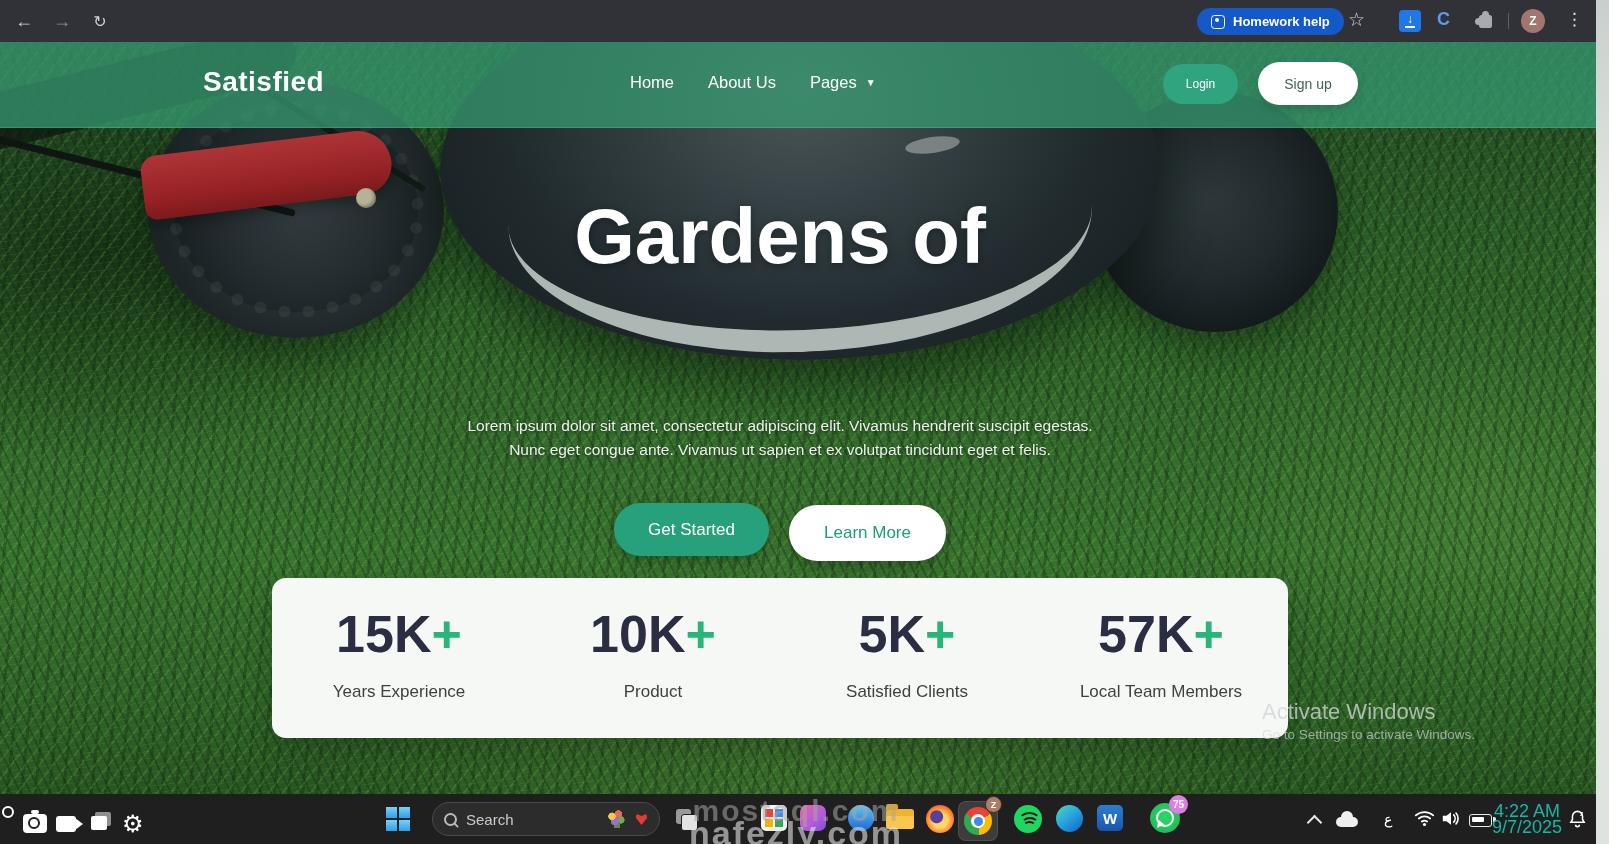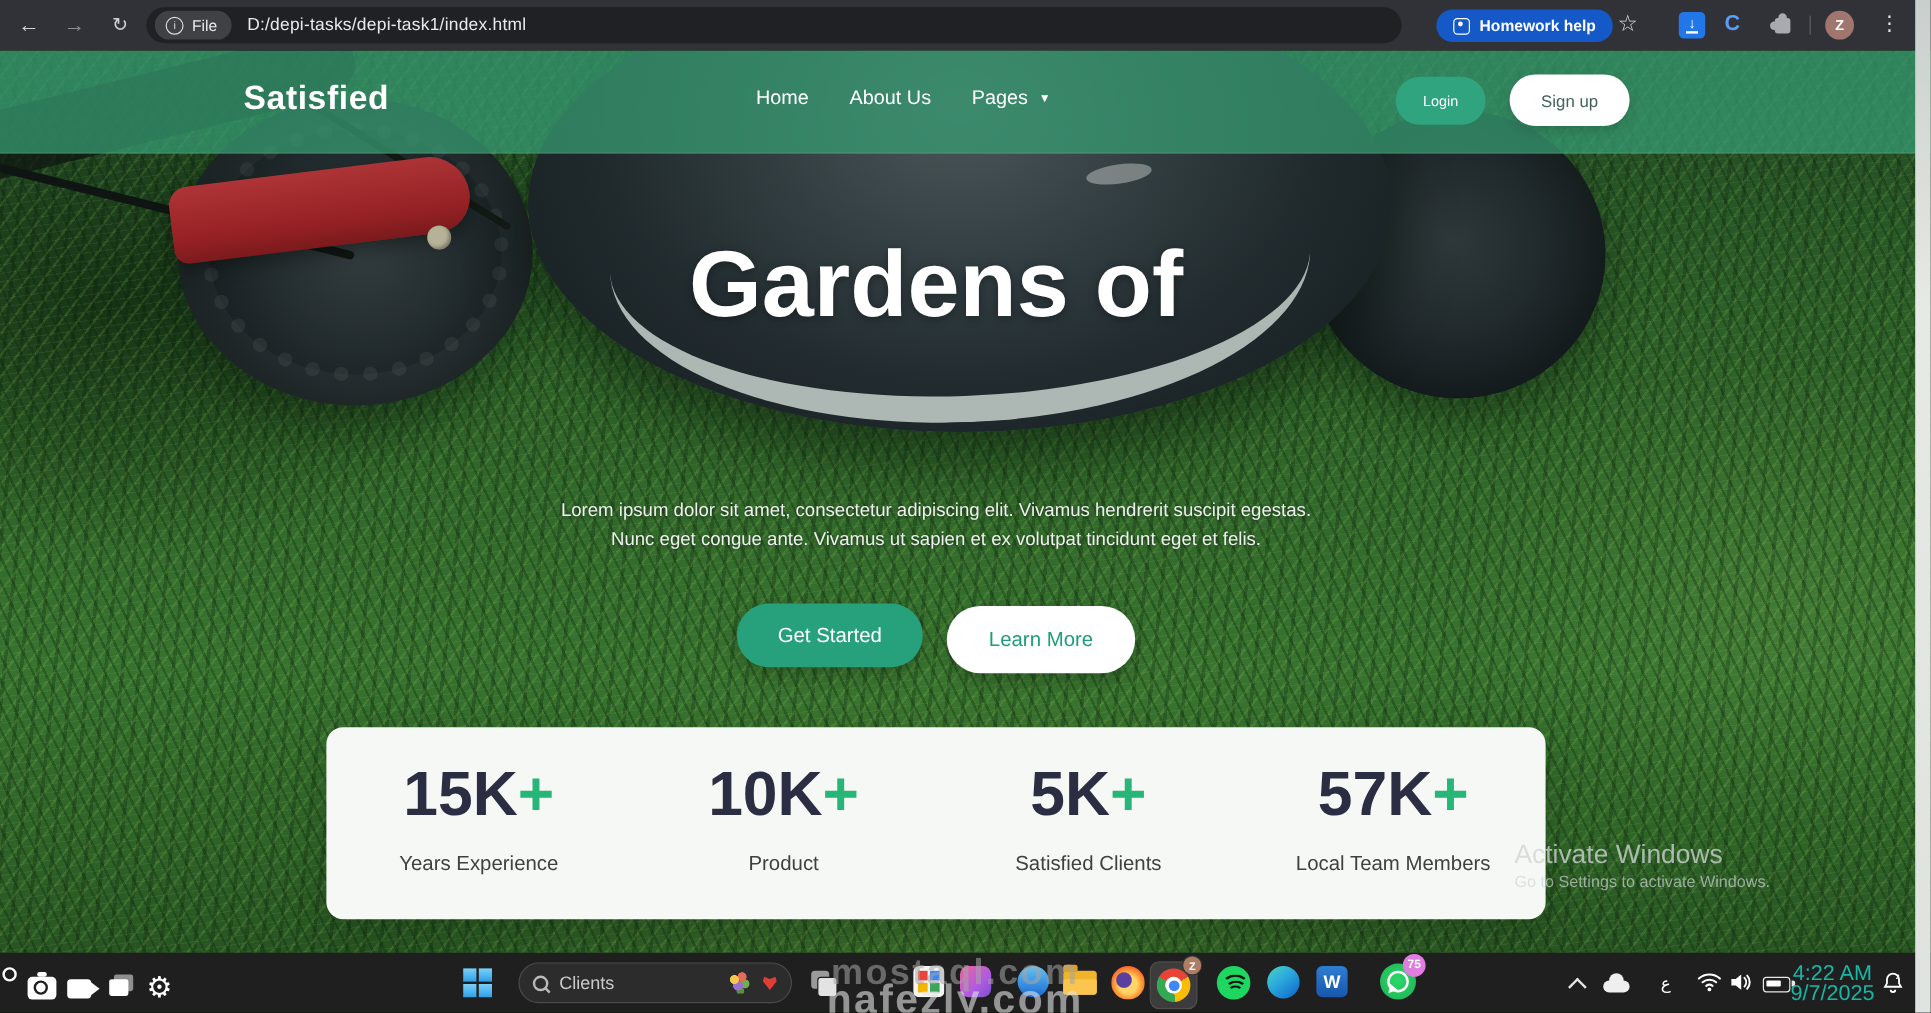--- a/index.html
+++ b/index.html
@@ -65,21 +65,21 @@
   .caret{font-size:10px;}
   .login-btn{position:absolute;left:1163px;top:22px;width:75px;height:40px;border-radius:20px;background:#2fa47e;color:#fff;font-size:12px;display:flex;align-items:center;justify-content:center;}
   .signup-btn{position:absolute;left:1258px;top:20px;width:100px;height:43px;border-radius:22px;background:#fff;color:#41615a;font-size:14px;display:flex;align-items:center;justify-content:center;box-shadow:0 4px 10px rgba(0,0,0,.15);}
 
   
   .h1{position:absolute;left:0;top:140px;width:1560px;text-align:center;color:#fff;font-size:78px;font-weight:bold;line-height:108px;text-shadow:0 2px 8px rgba(0,0,0,.35);}
   .sub{position:absolute;left:0;top:372px;width:1560px;text-align:center;color:#eef1ee;font-size:15.5px;line-height:23.5px;text-shadow:0 1px 3px rgba(0,0,0,.45);}
   .ctas{position:absolute;left:0;top:461px;width:1560px;display:flex;justify-content:center;gap:20px;align-items:flex-start;}
   .btn-primary{width:155px;height:53px;border-radius:27px;background:#27a17b;color:#fff;font-size:17px;display:flex;align-items:center;justify-content:center;box-shadow:0 6px 16px rgba(0,0,0,.25);}
   .btn-secondary{width:157px;height:56px;border-radius:28px;background:#fff;color:#1c9e79;font-size:17px;display:flex;align-items:center;justify-content:center;margin-top:2px;box-shadow:0 6px 16px rgba(0,0,0,.25);}
-  .stats-card{position:absolute;left:272px;top:564px;width:1016px;height:160px;background:#f6f8f6;border-radius:14px;display:flex;box-shadow:0 12px 30px rgba(0,0,0,.2);}
+  .stats-card{position:absolute;left:272px;top:536px;width:1016px;height:160px;background:#f6f8f6;border-radius:14px;display:flex;box-shadow:0 12px 30px rgba(0,0,0,.2);}
   .stat{flex:1;display:flex;flex-direction:column;align-items:center;padding-top:30px;}
   .num{font-size:52px;font-weight:bold;color:#2b2d42;line-height:52px;}
   .plus{color:#27b578;}
   .lbl{margin-top:22px;font-size:17px;color:#404040;}
 
   
   .act1{position:absolute;left:1262px;top:699px;font-size:22px;color:rgba(208,213,213,.78);z-index:310;}
   .act2{position:absolute;left:1262px;top:727px;font-size:13.5px;color:rgba(208,213,213,.68);z-index:310;}
   .wm{position:absolute;left:796px;transform:translateX(-50%);text-align:center;z-index:320;font-weight:bold;white-space:nowrap;}
   .wm-ar{top:726px;font-size:52px;color:rgba(205,205,205,.5);}
@@ -158,27 +158,20 @@
 </style>
 </head>
 <body>
 
 <div class="screen">
 
   <div class="toolbar">
     <div class="nav-btn btn-back">←</div>
     <div class="nav-btn btn-fwd">→</div>
     <div class="nav-btn btn-reload">↻</div>
-    <div class="omnibox">
-      <div class="file-chip">
-        <span class="info-icon"></span>
-        <span>File</span>
-      </div>
-      <span class="url">D:/depi-tasks/depi-task1/index.html</span>
-    </div>
     <div class="hw-pill">
       <span class="lens-icon"></span>
       <span>Homework help</span>
     </div>
     <div class="star">☆</div>
     <div class="dl-btn">
       <span class="arr">↓</span>
       <span class="bar"></span>
     </div>
     <div class="cext">C</div>
@@ -268,21 +261,21 @@
       <span class="gear"></span>
     </div>
     <div class="start">
         <span></span>
         <span></span>
         <span></span>
         <span></span>
       </div>
     <div class="tb-search">
       <span class="mag"></span>
-      <span class="txt">Clients</span>
+      <span class="txt">Search</span>
       <span class="flowers"></span>
       <span class="heart"></span>
     </div>
     <div class="tview">
         <span class="b"></span>
         <span class="f"></span>
       </div>
 
     <div class="app" style="left:761px;">
         <div class="ic-store"></div>

